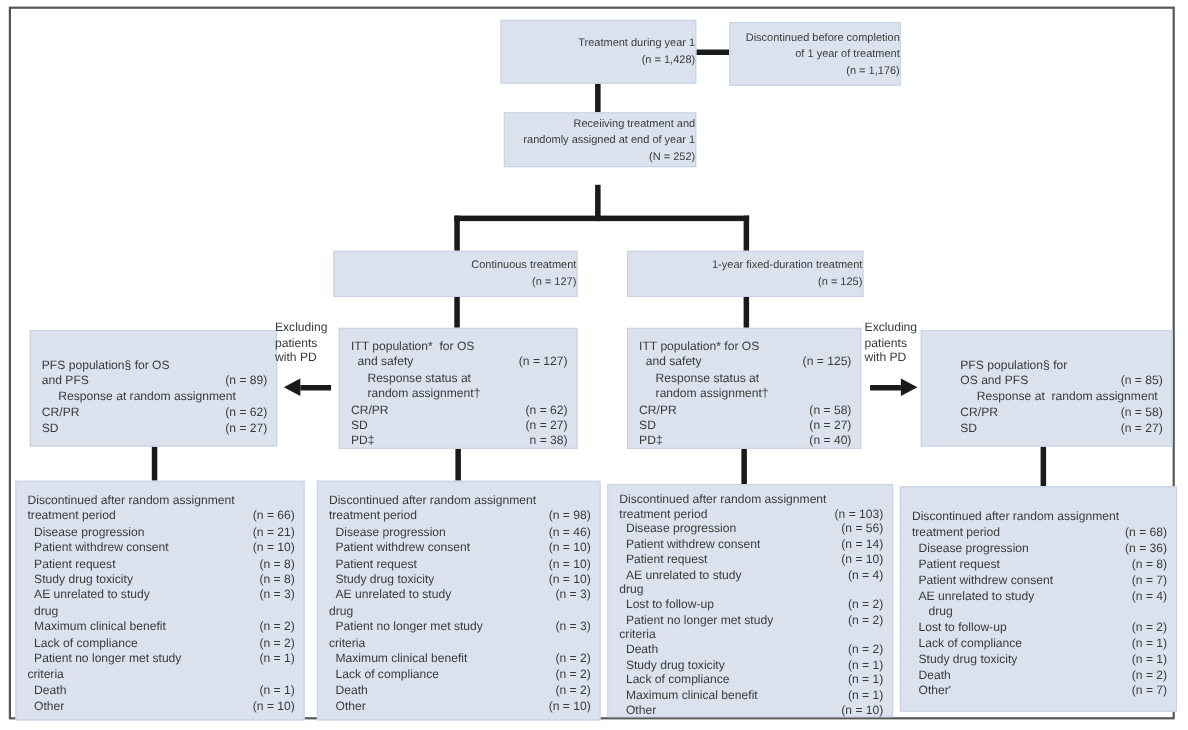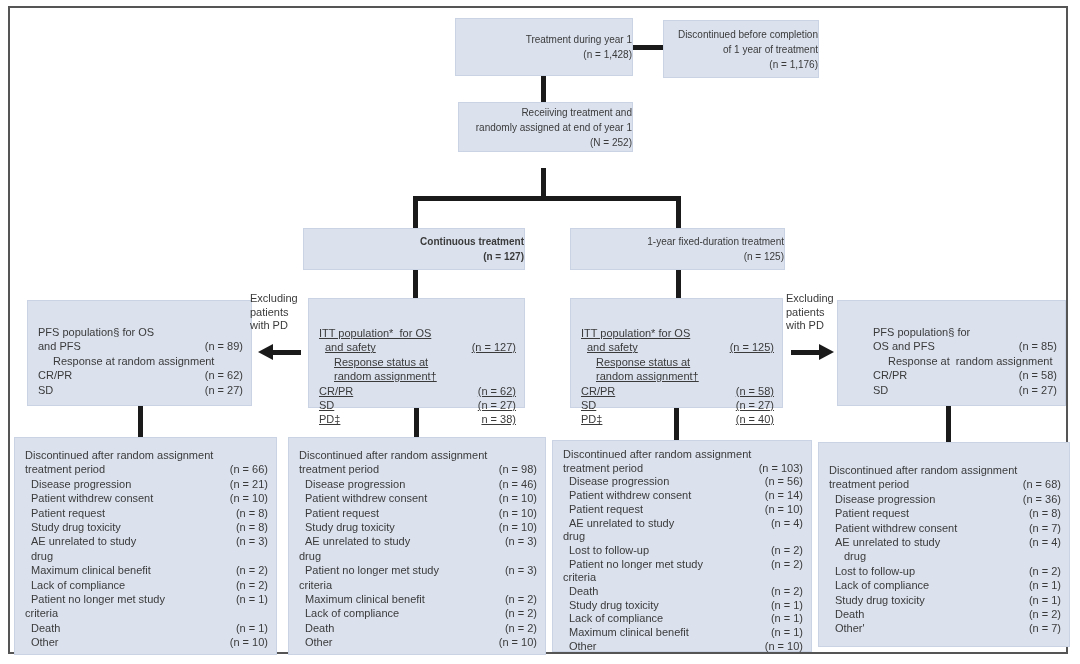--- a/index.html
+++ b/index.html
@@ -22,29 +22,29 @@
   .arrow{position:absolute;display:flex;align-items:center;}
   .tail{width:28px;height:5px;background:#1a1a1a;}
   .head-left{width:0;height:0;border-top:8px solid transparent;
              border-bottom:8px solid transparent;border-right:15px solid #1a1a1a;}
   .head-right{width:0;height:0;border-top:8px solid transparent;
               border-bottom:8px solid transparent;border-left:15px solid #1a1a1a;}
   
   #top-box{left:455px;top:18px;width:178px;height:58px;}
   #disc-box{left:663px;top:20px;width:156px;height:58px;}
   #recv-box{left:458px;top:102px;width:175px;height:50px;}
-  #cont-box{left:303px;top:228px;width:222px;height:42px;font-weight:bold;}
+  #cont-box{left:303px;top:228px;width:222px;height:42px;}
   #fixed-box{left:570px;top:228px;width:215px;height:42px;}
   #pfs-left{left:27px;top:300px;width:225px;height:106px;}
   #itt-left{left:308px;top:298px;width:217px;height:110px;}
   #itt-right{left:570px;top:298px;width:213px;height:110px;}
   #pfs-right{left:837px;top:300px;width:229px;height:106px;}
   #pfs-left .list{padding-top:24px;}
   #pfs-right .list{padding-top:24px;margin-left:25px;}
-  #itt-left .list,#itt-right .list{padding-top:27px;text-decoration:underline;}
+  #itt-left .list,#itt-right .list{padding-top:9px;}
   #b1{left:14px;top:437px;width:263px;height:218px;}
   #b2{left:288px;top:437px;width:258px;height:218px;}
   #b3{left:552px;top:440px;width:260px;height:212px;}
   #b4{left:818px;top:442px;width:252px;height:205px;}
   #b3 .list{line-height:13.7px;padding-top:7px;}
   #b4 .list{padding-top:20px;}
   
   #c-top-disc{left:633px;top:45px;width:30px;height:5px;}
   #c-top-recv{left:541px;top:76px;width:5px;height:26px;}
   #c-recv-down{left:541px;top:168px;width:5px;height:33px;}

